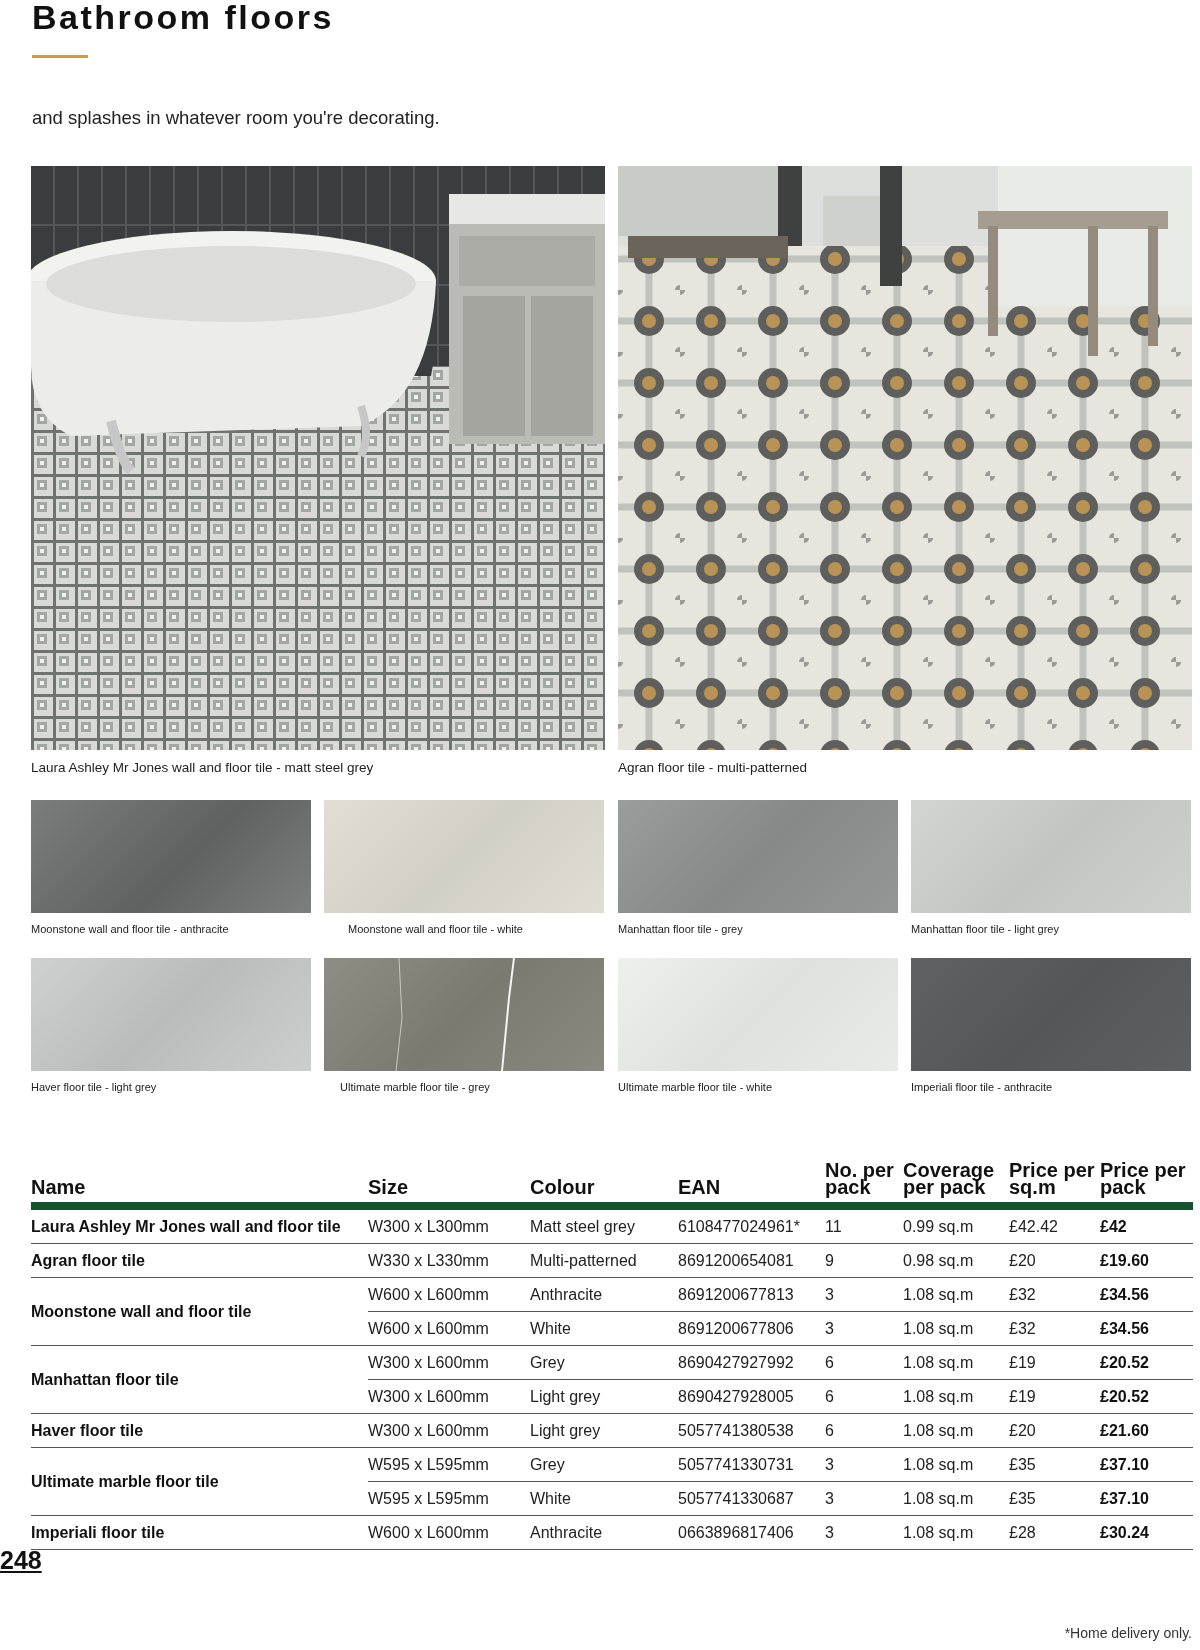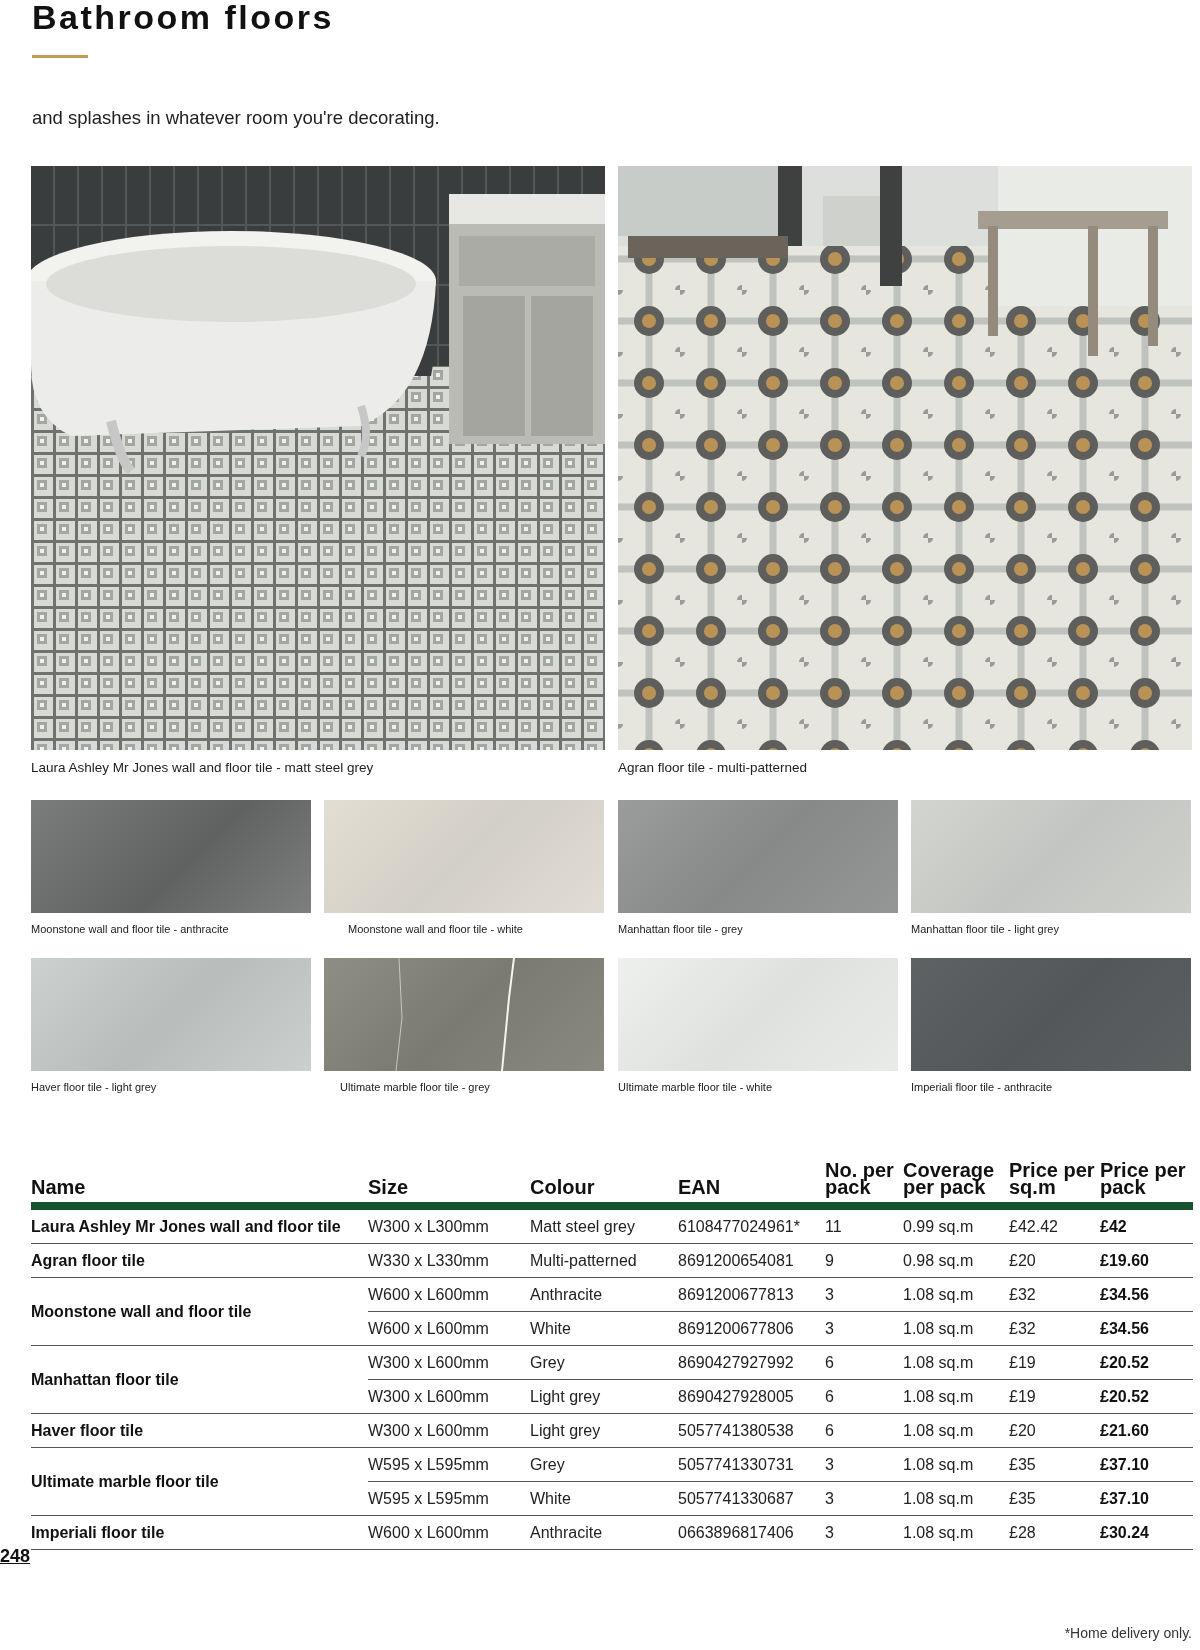--- a/index.html
+++ b/index.html
@@ -18,21 +18,21 @@
 
   .swatch { position:absolute; width:280px; height:113px; }
   .sw-cap { position:absolute; font-size:11px; color:#222; white-space:nowrap; }
 
   table.spec { position:absolute; left:31px; top:1162px; width:1162px; border-collapse:collapse; font-size:16px; }
   table.spec th { text-align:left; font-weight:700; vertical-align:bottom; padding:0 4px 6px 0;
                   font-size:20px; line-height:17px; border-bottom:8px solid #14532d; }
   table.spec td { height:33px; padding:0 4px 0 0; vertical-align:middle; border-bottom:1.5px solid #555; color:#222; }
   table.spec td.name { font-weight:700; color:#111;margin-left:8px; }
   table.spec td.ppp { font-weight:700; color:#111; }
-  .pagenum { position:absolute; left:0; top:1546px; font-size:18px; font-weight:700;text-decoration:underline; }
+  .pagenum { position:absolute; left:0; top:1546px; font-size:25px; font-weight:700;text-decoration:underline; }
   .footnote { position:absolute; right:8px; top:1625px; font-size:14px; color:#333; }
 </style>
 </head>
 <body>
 
 <h1 class="title">Bathroom floors</h1>
 <div class="accent"></div>
 <p class="intro">
   <br>
   <span>and splashes in whatever room you're decorating.</span>

